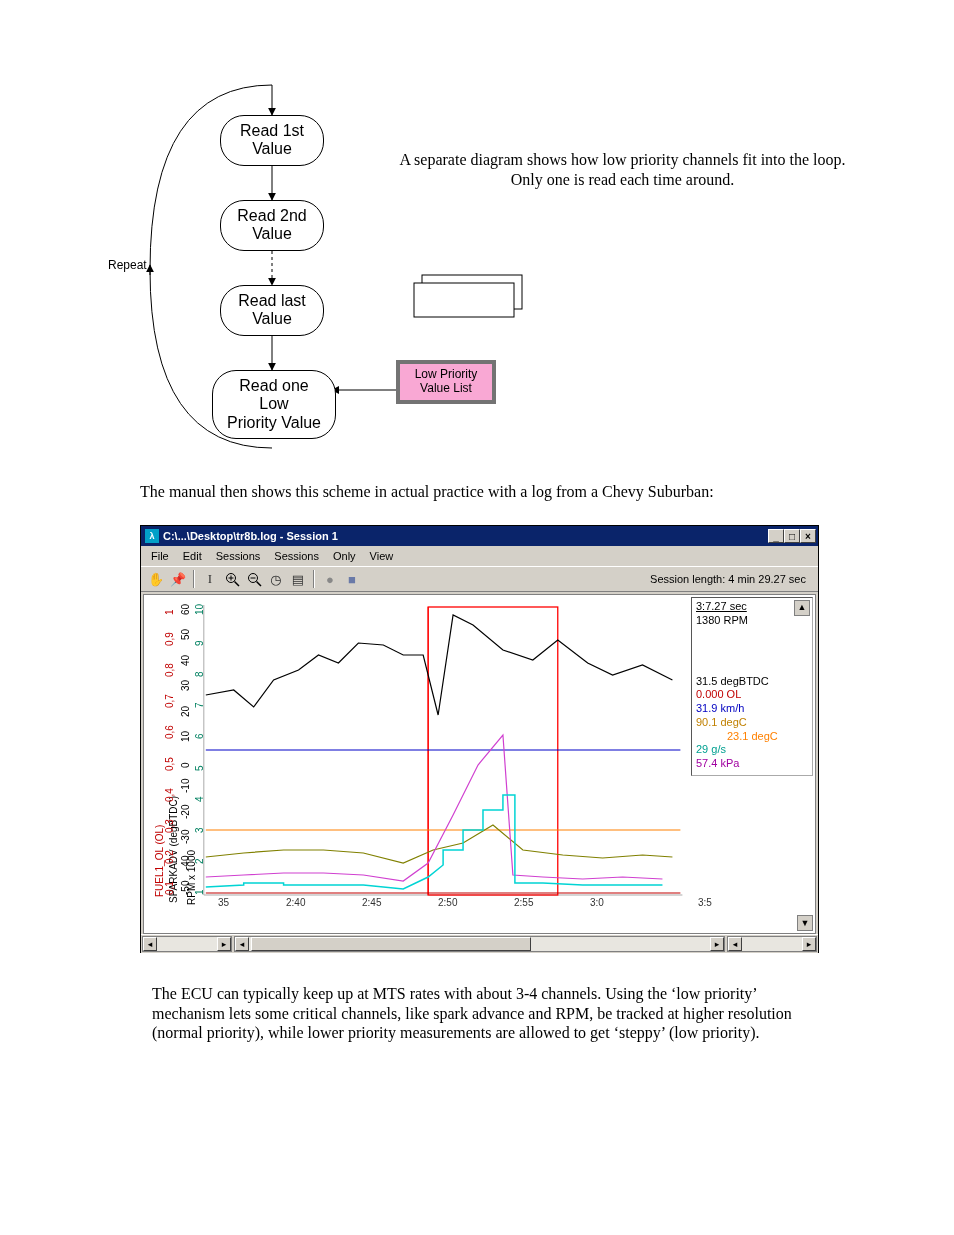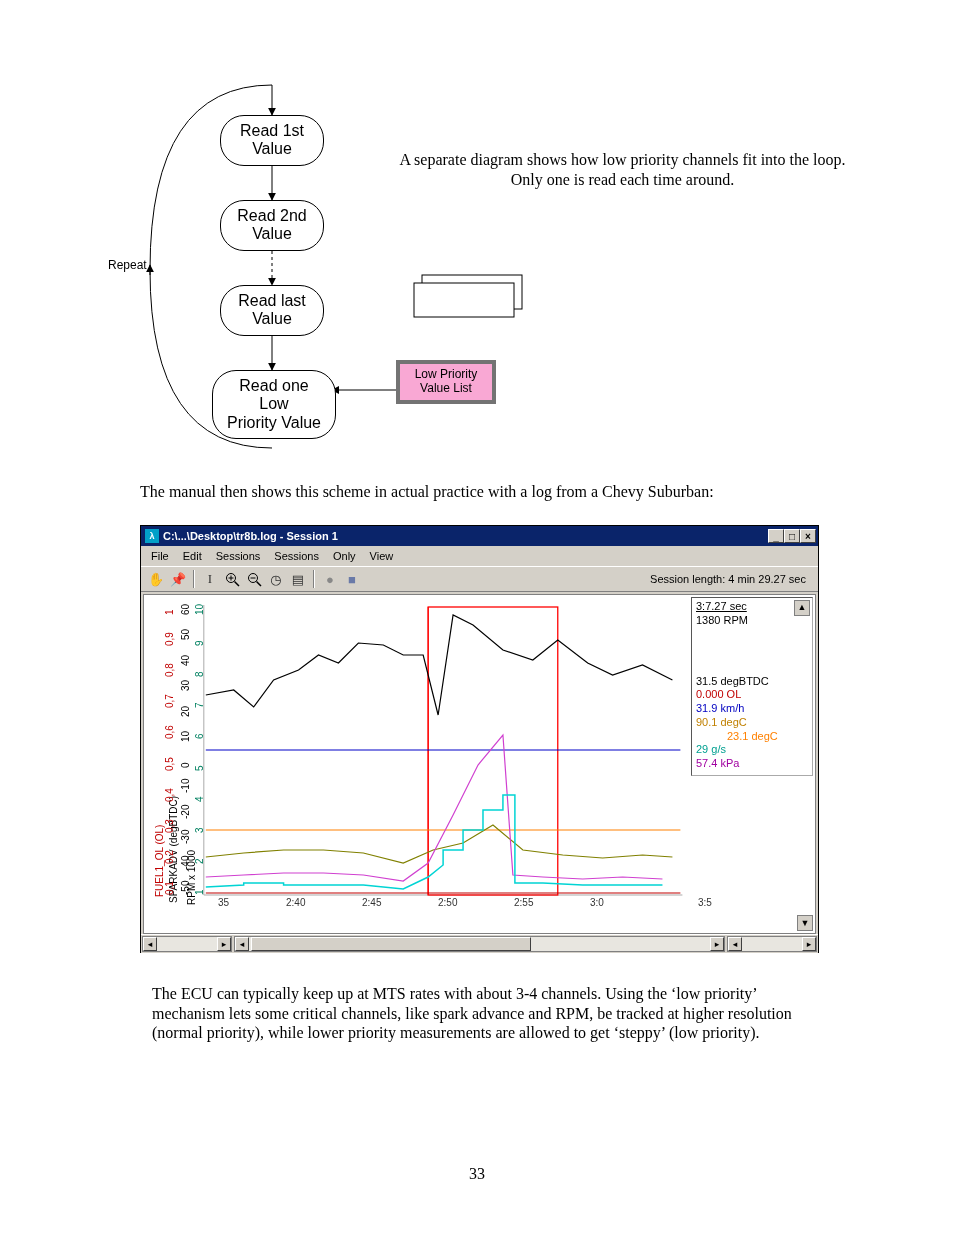--- a/index.html
+++ b/index.html
@@ -455,14 +455,13 @@
         <div class="arr" style="right:0">▸</div>
       </div>
       <div class="hsb" style="width:90px;">
         <div class="arr" style="left:0">◂</div>
         <div class="arr" style="right:0">▸</div>
       </div>
     </div>
   </div>
 
   <div class="para2">The ECU can typically keep up at MTS rates with about 3-4 channels. Using the ‘low priority’ mechanism lets some critical channels, like spark advance and RPM, be tracked at higher resolution (normal priority), while lower priority measurements are allowed to get ‘steppy’ (low priority).</div>
-  <div class="page-num">33</div>
 </div>
 
 </body></html>

